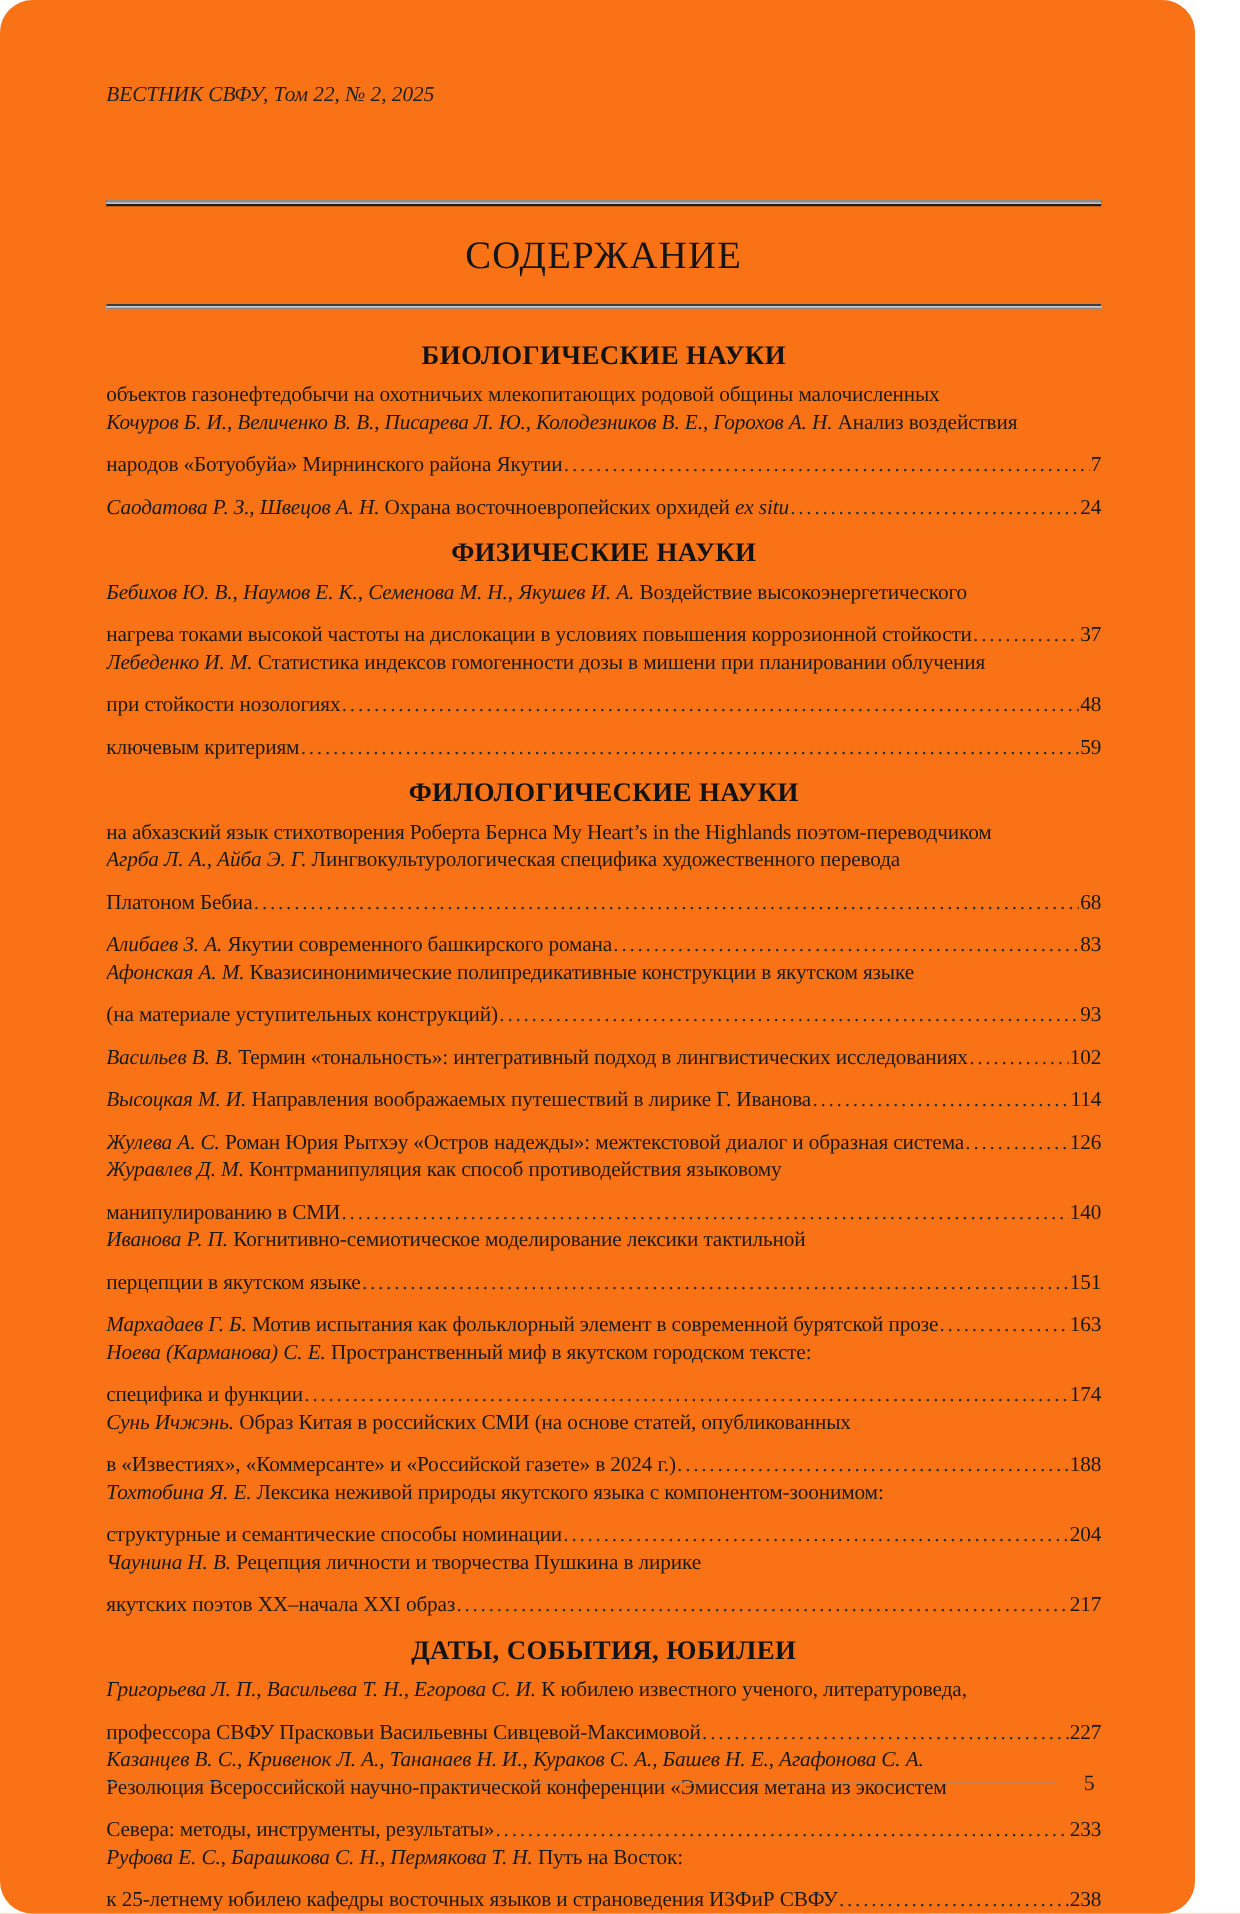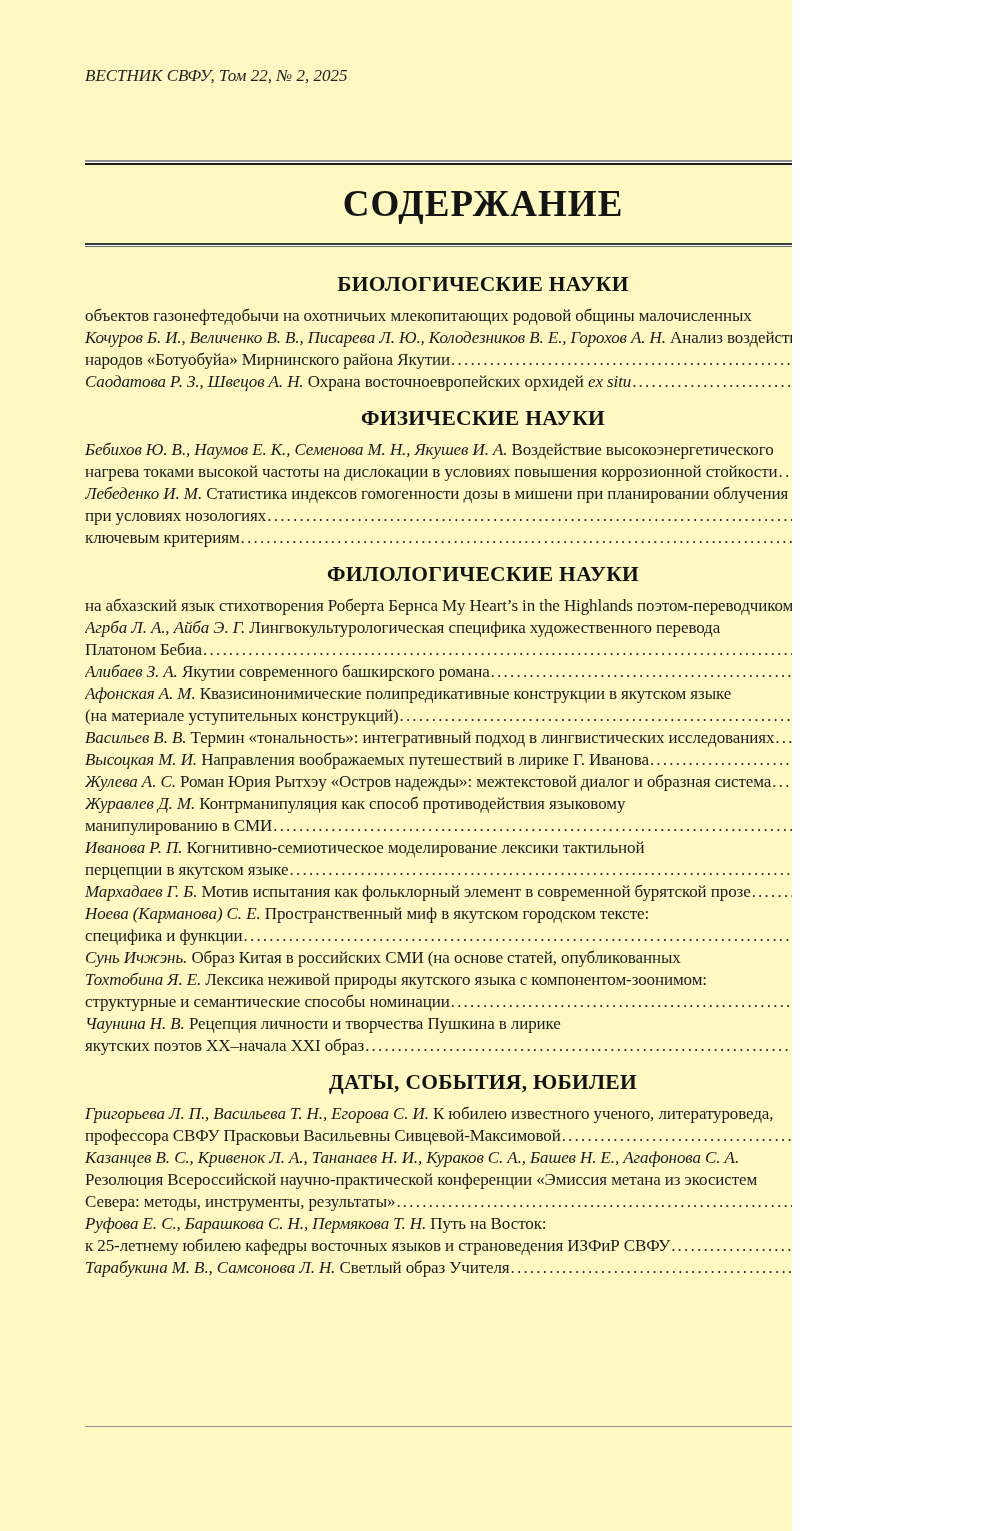--- a/index.html
+++ b/index.html
@@ -3,25 +3,26 @@
 <meta charset="utf-8">
 <style>
   html, body { margin: 0; padding: 0; }
   body {
     background: #ffffff;
     font-family: "Liberation Serif", "DejaVu Serif", serif;
     color: #1a1a1a;
   }
   .page {
     position: relative;
-    width: 792px;
+    width: 956px;
     height: 1531px;
-    background: #fef9c3;
+    background: #f97316;
     overflow: hidden;
     box-sizing: border-box;
+    border-radius: 26px;
   }
   .content {
     position: absolute;
     left: 85px;
     width: 796px;
     top: 0;
   }
   .journal-header {
     margin-top: 64px;
     font-style: italic;
@@ -39,22 +40,22 @@
   }
   .rule-double::before {
     content: "";
     display: block;
     height: 1px;
     background: #ffffff;
   }
   .doc-title {
     margin: 20px 0 20px 0;
     text-align: center;
-    font-weight: bold;
-    font-size: 37px;
+    font-weight: normal;
+    font-size: 31px;
     line-height: 38px;
     letter-spacing: 1px;
     color: #151515;
   }
   .rule-single {
     height: 1px;
     background: #fdfdfd;
     border-top: 2px solid #3c3c3c;
     border-bottom: 1px solid #6e6e6e;
   }
@@ -74,20 +75,21 @@
   .line {
     font-size: 17px;
     line-height: 22px;
     letter-spacing: -0.1px;
     white-space: nowrap;
     overflow: hidden;
   }
   .line-last {
     display: flex;
     align-items: baseline;
+    margin-top: 12px;
   }
   .line-last .text-part { flex: 0 0 auto; }
   .seg-italic { font-style: italic; }
   .dots {
     flex: 1 1 auto;
     min-width: 8px;
     overflow: hidden;
     white-space: nowrap;
     margin: 0 1px 0 1px;
   }
@@ -156,21 +158,21 @@
           <div class="line"><span class="text-part"><span class="seg-italic">Бебихов Ю. В., Наумов Е. К., Семенова М. Н., Якушев И. А.</span><span class="seg"> Воздействие высокоэнергетического</span></span></div>
           <div class="line line-last">
             <span class="text-part"><span class="seg">нагрева токами высокой частоты на дислокации в условиях повышения коррозионной стойкости</span></span>
             <span class="dots"></span>
             <span class="page-num">37</span>
           </div>
         </div>
         <div class="toc-entry">
           <div class="line"><span class="text-part"><span class="seg-italic">Лебеденко И. М.</span><span class="seg"> Статистика индексов гомогенности дозы в мишени при планировании облучения</span></span></div>
           <div class="line line-last">
-            <span class="text-part"><span class="seg">при условиях нозологиях</span></span>
+            <span class="text-part"><span class="seg">при стойкости нозологиях</span></span>
             <span class="dots"></span>
             <span class="page-num">48</span>
           </div>
         </div>
         <div class="toc-entry">
           <div class="line line-last">
             <span class="text-part"><span class="seg">ключевым критериям</span></span>
             <span class="dots"></span>
             <span class="page-num">59</span>
           </div>
@@ -247,20 +249,25 @@
         <div class="toc-entry">
           <div class="line"><span class="text-part"><span class="seg-italic">Ноева (Карманова) С. Е.</span><span class="seg"> Пространственный миф в якутском городском тексте:</span></span></div>
           <div class="line line-last">
             <span class="text-part"><span class="seg">специфика и функции</span></span>
             <span class="dots"></span>
             <span class="page-num">174</span>
           </div>
         </div>
         <div class="toc-entry">
           <div class="line"><span class="text-part"><span class="seg-italic">Сунь Ичжэнь.</span><span class="seg"> Образ Китая в российских СМИ (на основе статей, опубликованных</span></span></div>
+          <div class="line line-last">
+            <span class="text-part"><span class="seg">в «Известиях», «Коммерсанте» и «Российской газете» в 2024 г.)</span></span>
+            <span class="dots"></span>
+            <span class="page-num">188</span>
+          </div>
         </div>
         <div class="toc-entry">
           <div class="line"><span class="text-part"><span class="seg-italic">Тохтобина Я. Е.</span><span class="seg"> Лексика неживой природы якутского языка с компонентом-зоонимом:</span></span></div>
           <div class="line line-last">
             <span class="text-part"><span class="seg">структурные и семантические способы номинации</span></span>
             <span class="dots"></span>
             <span class="page-num">204</span>
           </div>
         </div>
         <div class="toc-entry">

